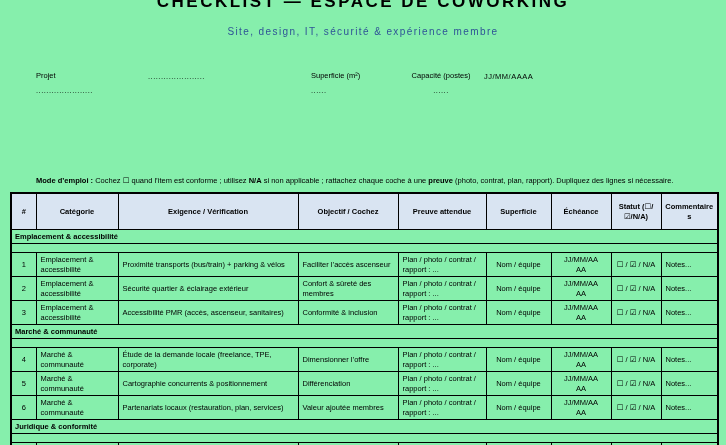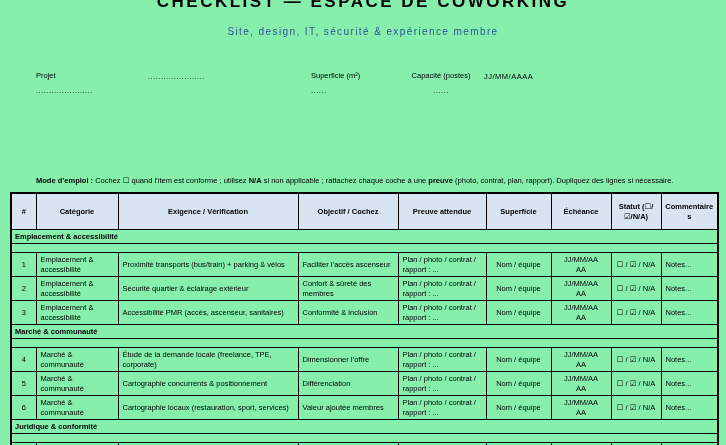--- a/index.html
+++ b/index.html
@@ -216,21 +216,21 @@
         <td class="c-obj">Différenciation</td>
         <td class="c-evi">Plan / photo / contrat / rapport : ...</td>
         <td class="c-res">Nom / équipe</td>
         <td class="c-due"><span class="due-wrap">JJ/MM/AAAA</span></td>
         <td class="c-status">☐ / ☑ / N/A</td>
         <td class="c-com">Notes...</td>
       </tr>
       <tr class="data-row">
         <td class="c-num">6</td>
         <td class="c-cat">Marché &amp; communauté</td>
-        <td class="c-req">Cartographie locaux (restauration, sport, services)</td>
+        <td class="c-req">Partenariats locaux (restauration, plan, services)</td>
         <td class="c-obj">Valeur ajoutée membres</td>
         <td class="c-evi">Plan / photo / contrat / rapport : ...</td>
         <td class="c-res">Nom / équipe</td>
         <td class="c-due"><span class="due-wrap">JJ/MM/AAAA</span></td>
         <td class="c-status">☐ / ☑ / N/A</td>
         <td class="c-com">Notes...</td>
       </tr>
 
       <tr class="section-row">
         <td colspan="9">

